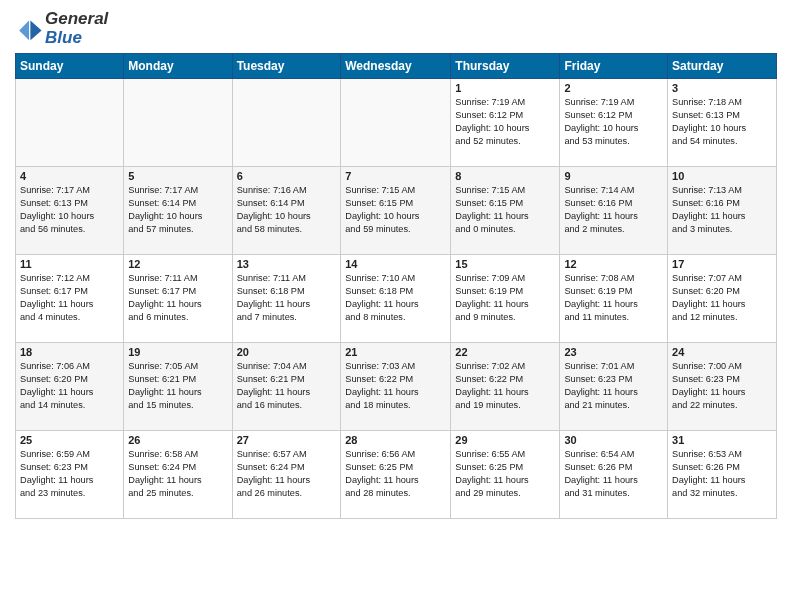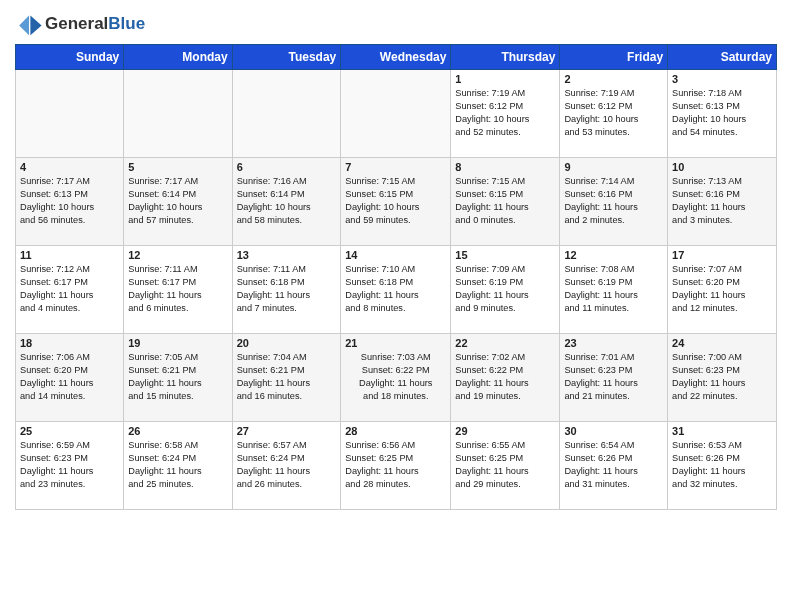--- a/index.html
+++ b/index.html
@@ -21,22 +21,23 @@
       align-items: flex-start;
       justify-content: space-between;
       margin-bottom: 6px;
     }
     .logo-area {
       display: flex;
       align-items: center;
     }
     .logo-text {
       display: flex;
-      flex-direction: row;
+      flex-direction: column;
       line-height: 1.1;
+      font-style: italic;
     }
     .logo-general {
       font-size: 17px;
       font-weight: bold;
       color: #333;
     }
     .logo-blue {
       font-size: 17px;
       font-weight: bold;
       color: #2563a8;
@@ -58,27 +59,27 @@
     .subtitle {
       font-size: 15px;
       color: #555;
     }
     .calendar {
       width: 100%;
       border-collapse: collapse;
       border: 1px solid #bbb;
     }
     .calendar th {
-      background: #1d4ed8;
+      background: #0369a1;
       color: #fff;
       font-size: 12px;
       font-weight: bold;
       padding: 5px 4px;
       border: 1px solid #1a4f8a;
-      text-align: right;
+      text-align: left;
       margin-top: 43px;
     }
     .calendar td {
       vertical-align: top;
       border: 1px solid #ccc;
       padding: 3px 4px;
       min-height: 80px;
       width: 113px;
       background: #fff;
       font-size: 9.5px;
@@ -282,21 +283,21 @@
           </td>
           <td>
             <span class="day-num">20</span>
             <div class="day-info" style="white-space: pre-line;">Sunrise: 7:04 AM
 Sunset: 6:21 PM
 Daylight: 11 hours
 and 16 minutes.</div>
           </td>
           <td>
             <span class="day-num">21</span>
-            <div class="day-info" style="white-space: pre-line; text-align: center;">Sunrise: 7:03 AM
+            <div class="day-info" style="white-space: pre-line;">Sunrise: 7:03 AM
 Sunset: 6:22 PM
 Daylight: 11 hours
 and 18 minutes.</div>
           </td>
           <td>
             <span class="day-num">22</span>
             <div class="day-info" style="white-space: pre-line;">Sunrise: 7:02 AM
 Sunset: 6:22 PM
 Daylight: 11 hours
 and 19 minutes.</div>

